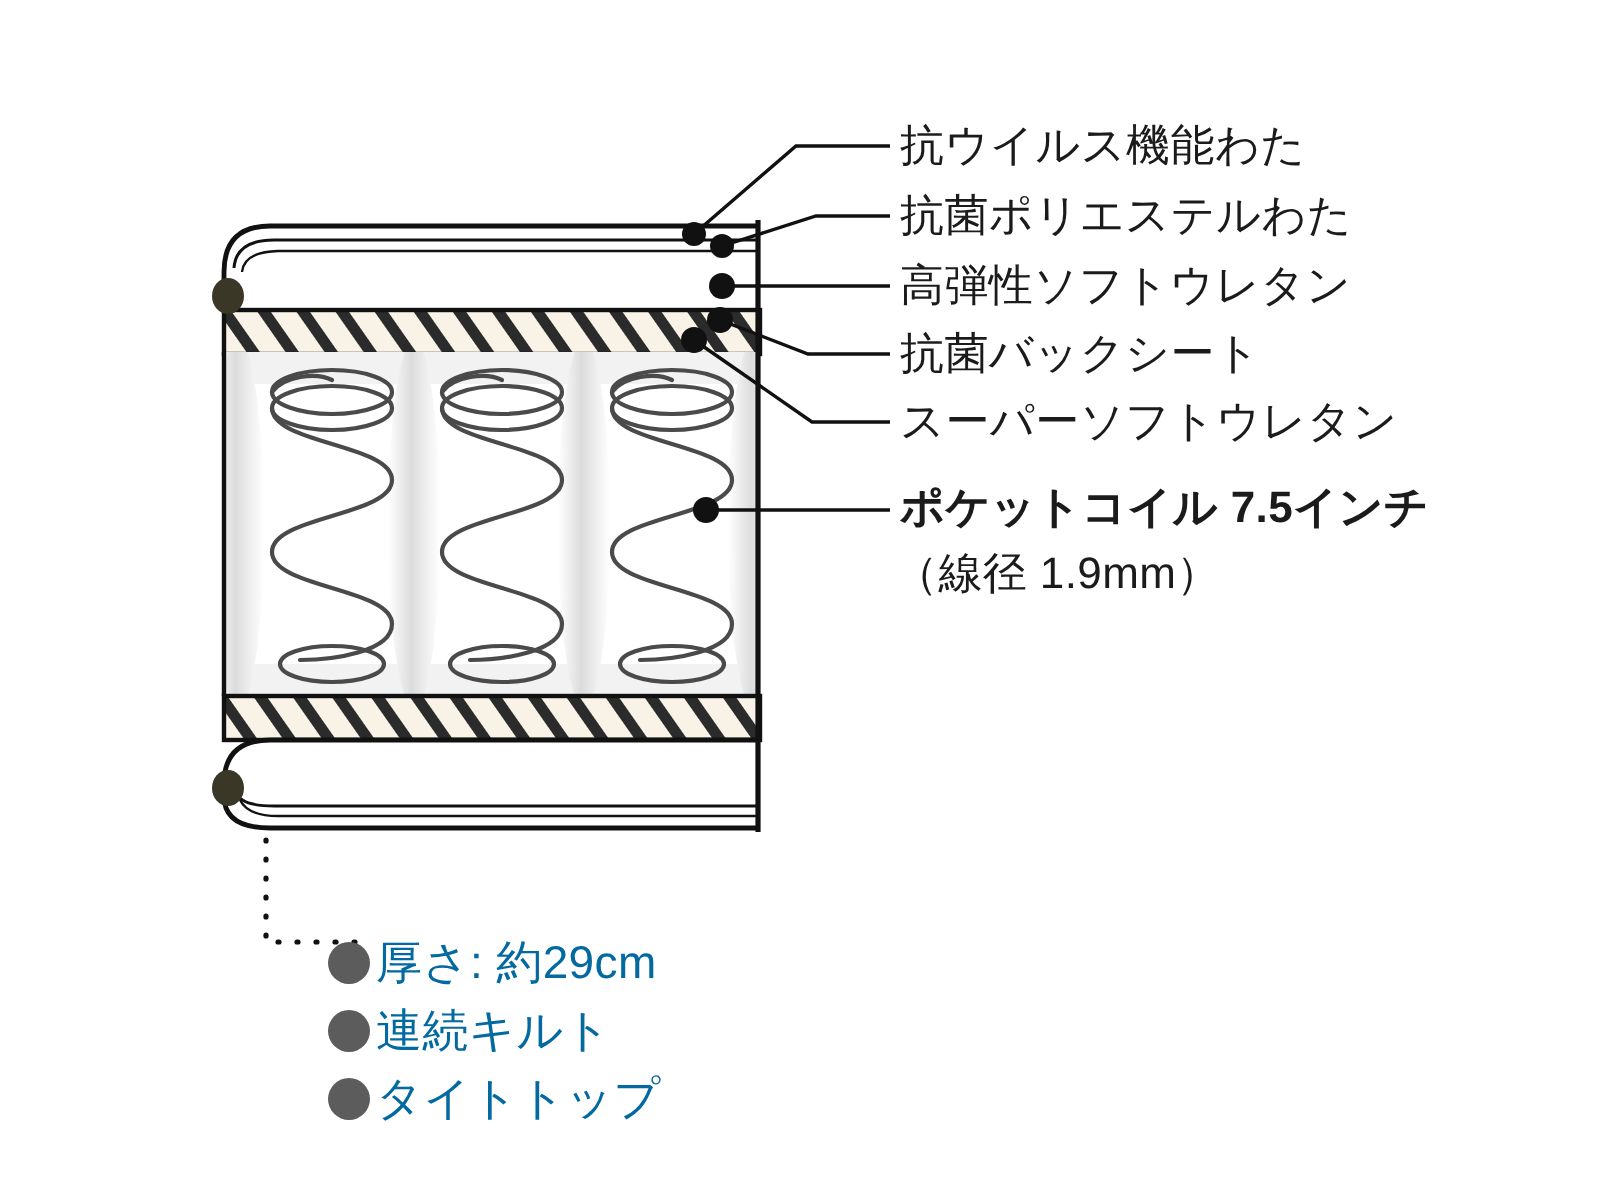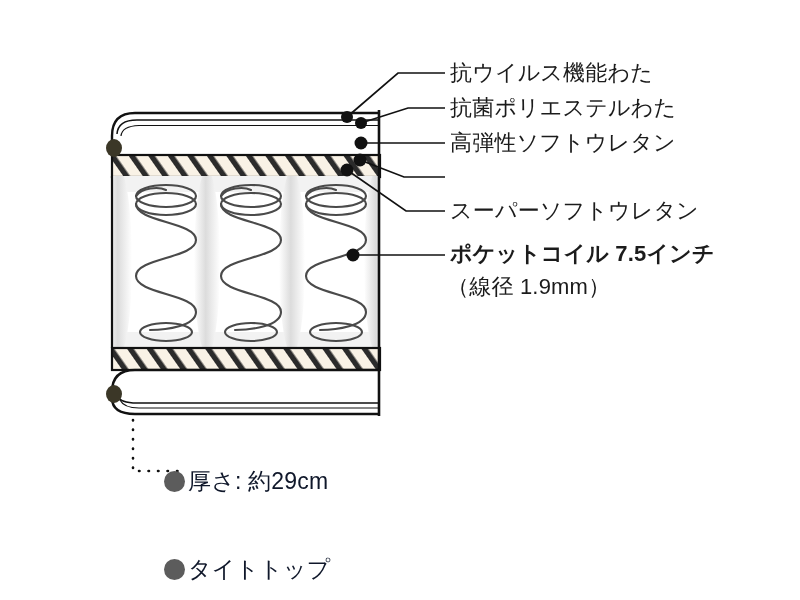--- a/index.html
+++ b/index.html
@@ -46,21 +46,21 @@
   .bullet-dot {
     width: 21px;
     height: 21px;
     border-radius: 50%;
     background: #5c5c5c;
     flex: 0 0 auto;
     margin-right: 3px;
   }
   .bullet-text {
     font-size: 23px;
-    color: #0f172a;
+    color: #0369a1;
     letter-spacing: 0.2px;
   }
 </style>
 </head>
 <body>
 
 <div id="stage">
 
   <svg id="diagram-svg" viewBox="0 0 800 600">
     <defs>
@@ -172,27 +172,32 @@
       <circle cx="347" cy="170" r="6.5"></circle>
       <circle cx="353" cy="255" r="6.5"></circle>
     </g>
 
     <path d="M 133 420 L 133 471 L 186 471" fill="none" stroke="#111111" stroke-width="2.6" stroke-linecap="round" stroke-dasharray="0.5 9"></path>
   </svg>
 
   <div class="callout-label" style="left:450px; top:60px;">抗ウイルス機能わた</div>
   <div class="callout-label" style="left:450px; top:130px;">高弾性ソフトウレタン</div>
   <div class="callout-label" style="left:450px; top:95px;">抗菌ポリエステルわた</div>
+  <div class="callout-label" style="left:450px; top:164px;">抗菌バックシート</div>
   <div class="callout-label" style="left:450px; top:198px;text-align:center;">スーパーソフトウレタン</div>
 
   <div class="callout-label" style="left:450px; top:241px;font-weight:bold;">ポケットコイル 7.5インチ</div>
   <div class="callout-label sub" style="left:447px; top:274px;">（線径 1.9mm）</div>
 
   <div class="bullet-row" style="left:164px; top:466px;">
     <span class="bullet-dot"></span>
     <span class="bullet-text">厚さ: 約29cm</span>
   </div>
-  <div class="bullet-row" style="left:164px; top:534px;margin-top:20px;">
+  <div class="bullet-row" style="left:164px; top:500px;">
+    <span class="bullet-dot"></span>
+    <span class="bullet-text">連続キルト</span>
+  </div>
+  <div class="bullet-row" style="left:164px; top:534px;">
     <span class="bullet-dot"></span>
     <span class="bullet-text">タイトトップ</span>
   </div>
 
 </div>
 
 </body></html>

